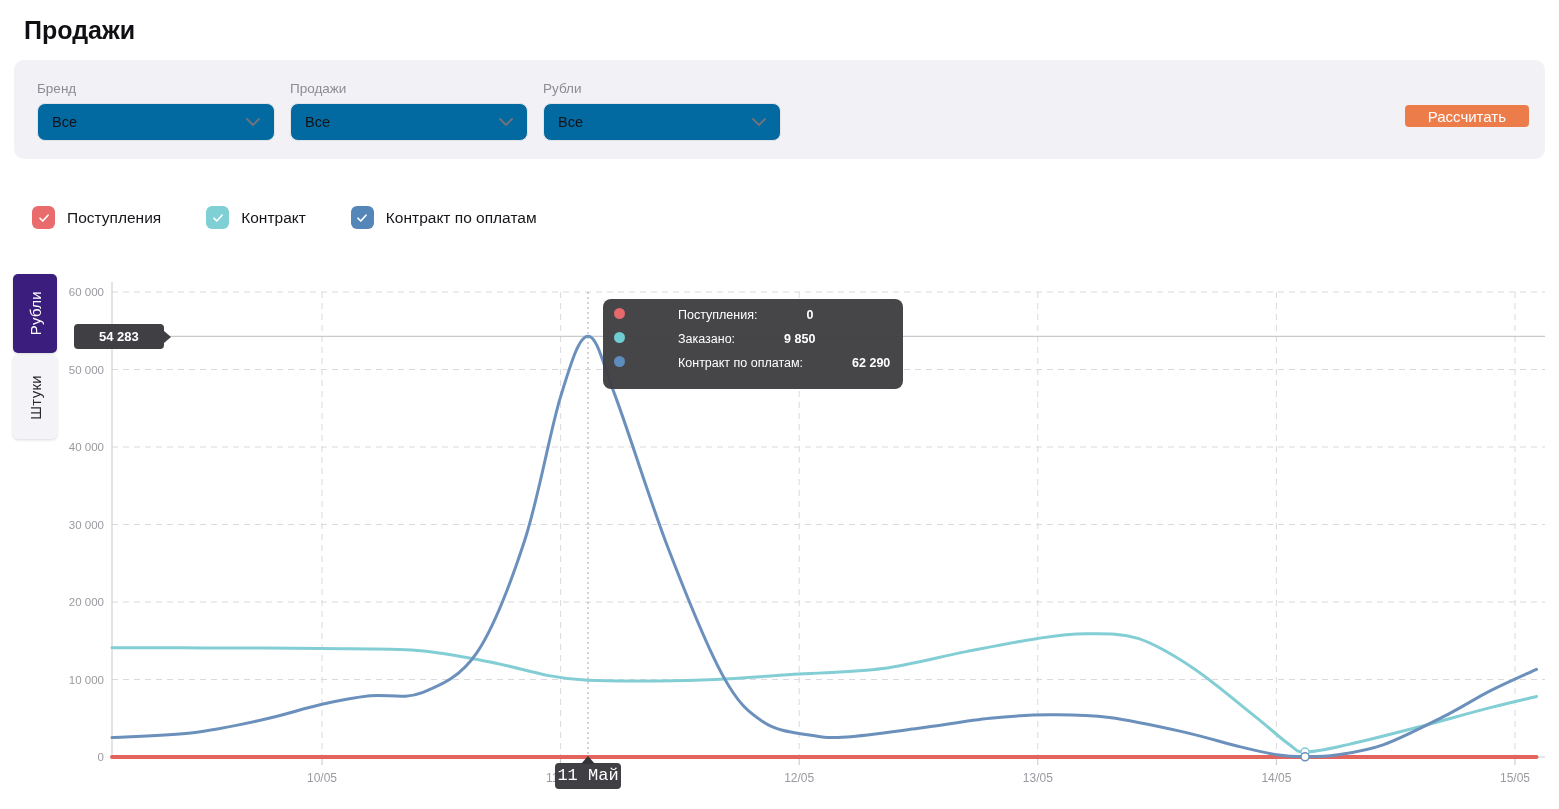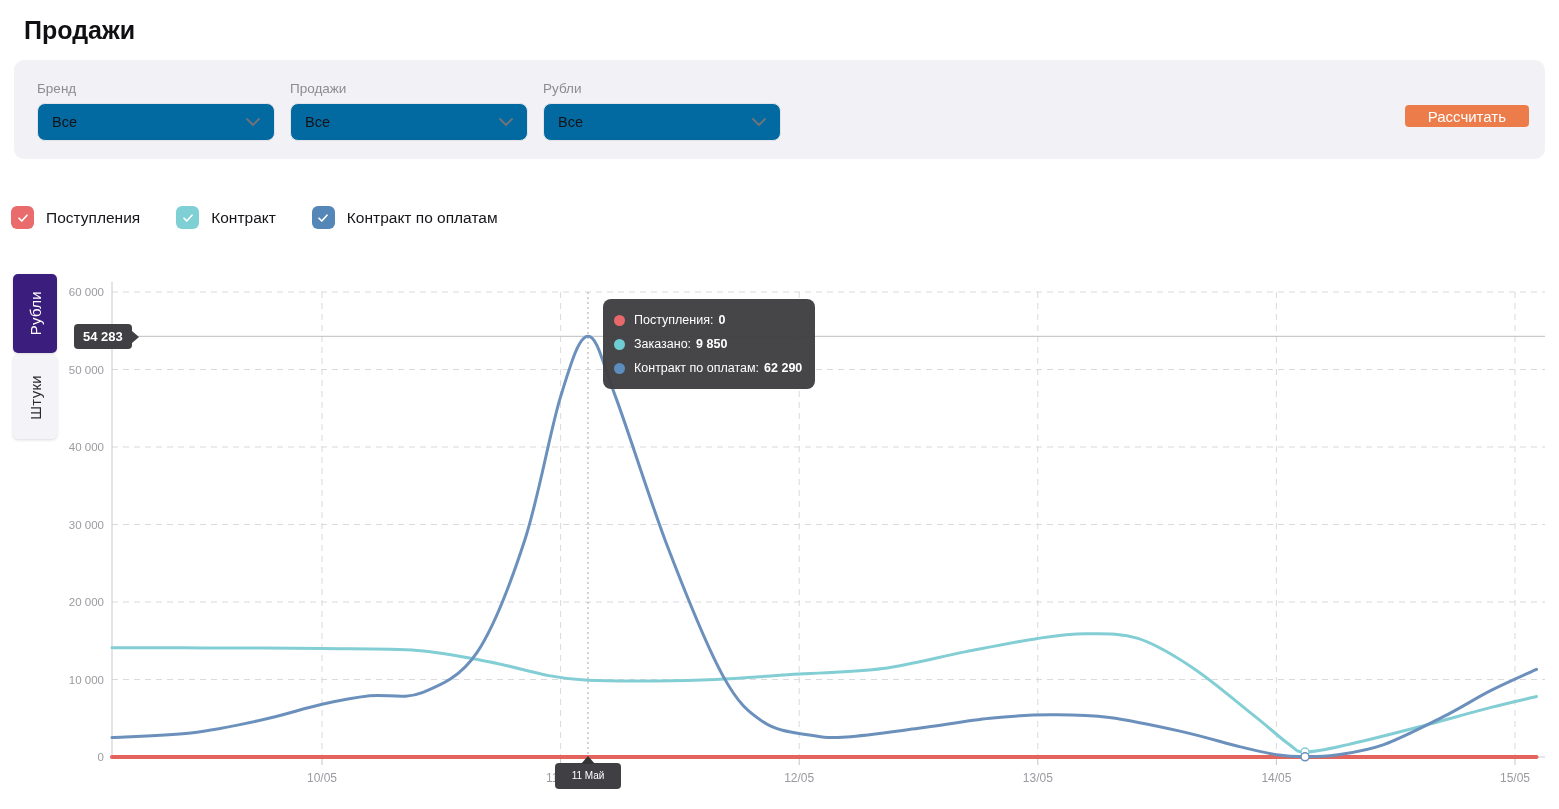--- a/index.html
+++ b/index.html
@@ -12,45 +12,45 @@
 
   
   .filter-panel { position:absolute; left:14px; top:60px; width:1531px; height:99px; background:#f1f1f6; border-radius:10px; }
   .filter-fields { position:absolute; left:23px; top:21px; display:flex; gap:15px; }
   .ffield { width:238px; }
   .flabel { font-size:13.5px; color:#8c8c92; margin-bottom:7px; }
   .fselect { height:38px; background:#0369a1; border:1px solid #e3e3e8; border-radius:8px; display:flex; align-items:center; justify-content:space-between; padding:0 14px; font-size:14.5px; color:#131316; cursor:pointer; }
   .calc-btn { position:absolute; right:16px; top:45px; height:22px; padding:0 23px; border:none; border-radius:4px; color:#fff; font-size:15px; cursor:pointer; font-family:inherit; }
 
   
-  .legend { position:absolute; left:11px; top:206px; display:flex; align-items:flex-start; }
+  .legend { position:absolute; left:32px; top:206px; display:flex; align-items:flex-start;gap:9px; }
   .legend-item { display:flex; align-items:center; margin-right:36px; cursor:default; }
   .cb { width:23px; height:23px; border-radius:6px; display:flex; align-items:center; justify-content:center; margin-right:12px; cursor:pointer; }
   .cb svg { width:14px; height:12px; }
   .cb-label { font-size:15.5px; color:#16161a; }
 
   
   .unit-tabs { position:absolute; left:13px; top:274px; width:44px; display:flex; flex-direction:column; gap:2px; }
   .unit-tab { width:44px; border-radius:5px; display:flex; align-items:center; justify-content:center; box-shadow:0 1px 3px rgba(0,0,0,.15); cursor:pointer; }
   .unit-tab .vtext { writing-mode:vertical-rl; transform:rotate(180deg); font-size:15px; letter-spacing:.3px; }
   .unit-tab.active { height:79px; color:#fff; }
   .unit-tab.inactive { height:84px; background:#f4f4f8; color:#2a2a2e; }
 
   
   #chart-svg { position:absolute; left:0; top:0; font-family:"Liberation Sans", sans-serif; }
 
   .hover-tooltip { position:absolute; left:603px; top:299px; background:rgba(62,62,66,.96); border-radius:8px; padding:9px 13px 9px 11px; color:#fff; z-index:5; }
-  .tt-row { display:flex; align-items:center; height:24px; font-size:12.5px; white-space:nowrap; }
+  .tt-row { display:flex; height:24px; font-size:12.5px; white-space:nowrap;gap:44px; }
   .tt-dot { width:11px; height:11px; border-radius:50%; margin-right:9px; flex:none; }
   .tt-val { font-weight:700; margin-left:5px; }
 
-  .y-marker { position:absolute; left:74px; top:324px; height:25px; line-height:25px; padding:0 9px; background:#404044; color:#fff; font-size:13px; font-weight:700; border-radius:4px; z-index:4; }
+  .y-marker { position:absolute; left:74px; top:324px; height:25px; line-height:25px; padding:0 25px; background:#404044; color:#fff; font-size:13px; font-weight:700; border-radius:4px; z-index:4; }
   .y-marker::after { content:""; position:absolute; right:-7px; top:50%; margin-top:-6px; border:6px solid transparent; border-left:7px solid #404044; border-right:none; }
 
-  .x-marker { position:absolute; left:555px; top:763px; width:66px; height:26px; line-height:26px; text-align:center; background:#404044; color:#fff; font-size:10px; border-radius:4px; z-index:4; }
+  .x-marker { position:absolute; left:555px; top:763px; width:66px; height:26px; line-height:26px; text-align:center; background:#404044; color:#fff; font-size:17px; border-radius:4px; z-index:4;font-family:Liberation Mono, monospace; }
   .x-marker::before { content:""; position:absolute; top:-7px; left:50%; margin-left:-7px; border:7px solid transparent; border-bottom:8px solid #343438; border-top:none; }
 </style>
 </head>
 <body>
 
 <div class="page">
 
   <h1 class="page-title">Продажи</h1>
 
   <div class="filter-panel">

